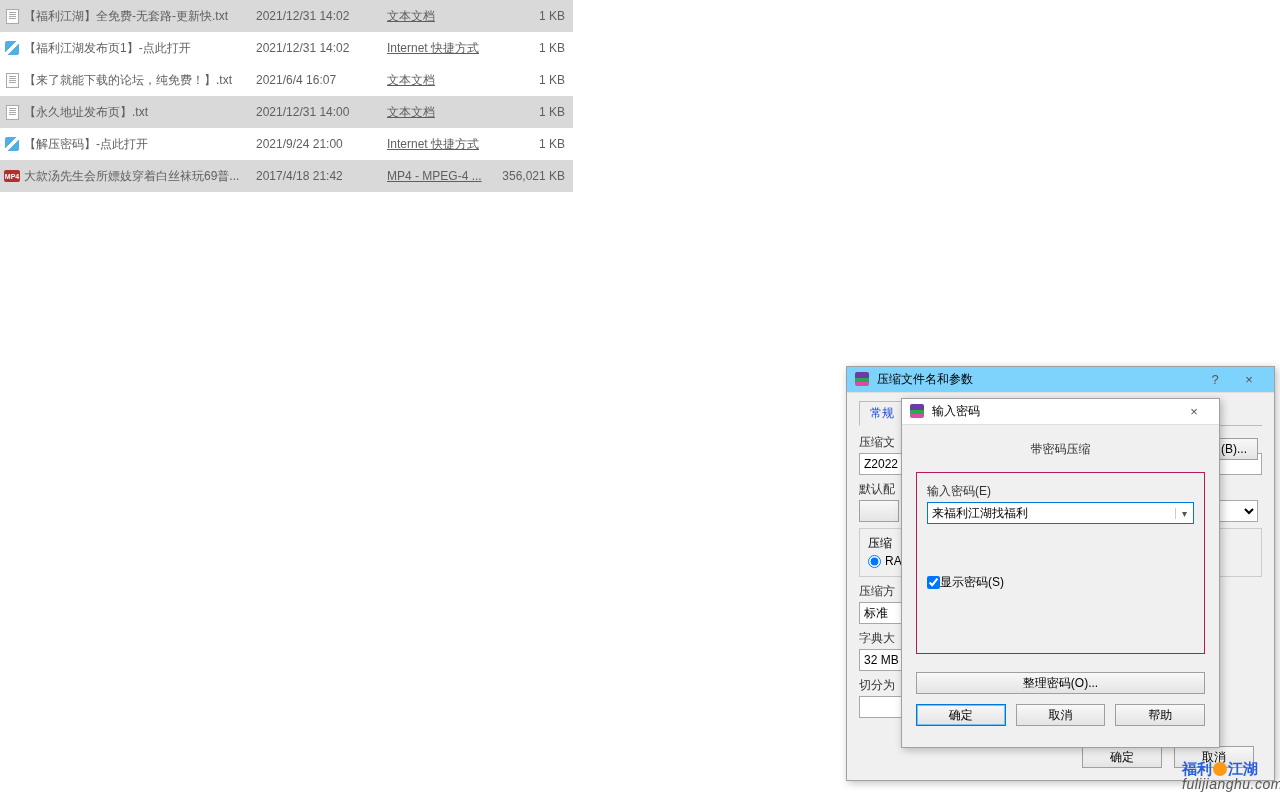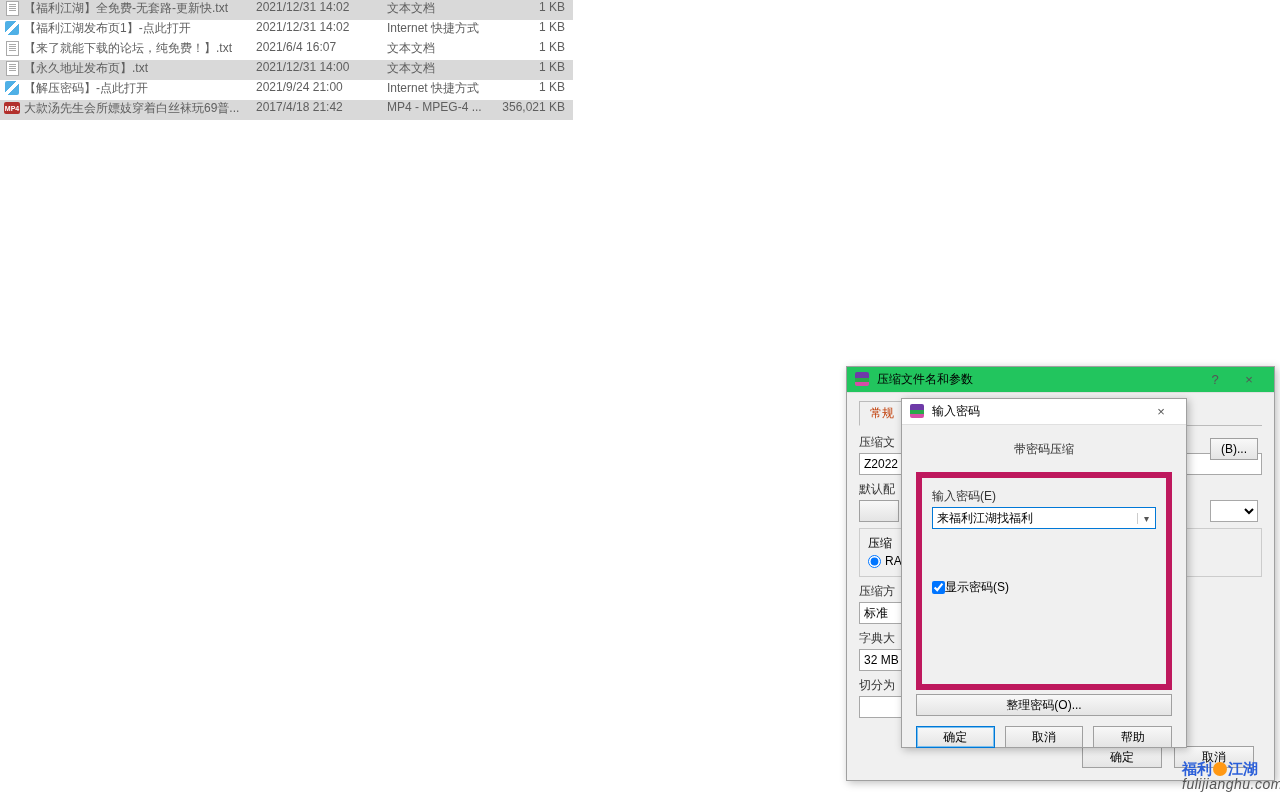--- a/index.html
+++ b/index.html
@@ -1,64 +1,64 @@
 <!DOCTYPE html>
 <html><head>
 <meta charset="utf-8">
 <style>
 * { box-sizing: border-box; margin: 0; padding: 0; }
 body { font-family: "Microsoft YaHei", "Segoe UI", Tahoma, sans-serif; font-size: 12px; background: #fff; position: relative; width: 1280px; height: 792px; overflow: hidden; }
 
 
 .file-list { position: absolute; top: 0; left: 0; width: 573px; }
-.file-row { display: flex; height: 20px; padding: 0 4px; color: #5f5f5f; }
+.file-row { display: flex; align-items: center; height: 32px; padding: 0 4px; color: #5f5f5f; }
 .file-row.sel { background: #d9d9d9; }
 .file-row .icon { width: 16px; height: 16px; margin-right: 4px; display: inline-flex; align-items: center; justify-content: center; }
 .col-name { width: 232px; overflow: hidden; white-space: nowrap; text-overflow: ellipsis; }
 .col-date { width: 131px; }
-.col-type { width: 114px; overflow: hidden; white-space: nowrap; text-overflow: ellipsis; }
+.col-type { width: 114px; overflow: hidden; white-space: nowrap; text-overflow: ellipsis; text-decoration: underline; }
 .col-size { width: 64px; text-align: right; }
 
 
 .icon-txt { background: #fff; border: 1px solid #aaa; width: 13px; height: 15px; position: relative; }
 .icon-txt::before { content: ""; position: absolute; top: 2px; left: 2px; right: 2px; height: 1px; background: #aaa; box-shadow: 0 2px #aaa, 0 4px #aaa, 0 6px #aaa; }
 .icon-link { background: linear-gradient(135deg, #4fb0e6 40%, #fff 40% 60%, #4fb0e6 60%); width: 14px; height: 14px; border-radius: 2px; }
 .icon-jpg { background: #c94a4a; color: #fff; font-size: 7px; font-weight: bold; width: 16px; height: 12px; border-radius: 2px; display: flex; align-items: center; justify-content: center; }
 .icon-mp4 { background: #b2302c; color: #fff; font-size: 7px; width: 16px; height: 12px; border-radius: 2px; display: flex; align-items: center; justify-content: center; font-weight: bold; }
 
 
 .dlg { position: absolute; background: #f0f0f0; border: 1px solid #a0a0a0; box-shadow: 2px 2px 8px rgba(0,0,0,.25); }
 .dlg-main { left: 846px; top: 366px; width: 429px; height: 415px; }
-.dlg-title { display: flex; align-items: center; height: 26px; padding: 0 8px; background: #22c55e; border-bottom: 1px solid #e0e0e0; }
+.dlg-title { display: flex; align-items: center; height: 26px; padding: 0 8px; background: #7dd3fc; border-bottom: 1px solid #e0e0e0; }
 .dlg-title .ticon { width: 16px; height: 16px; margin-right: 6px; }
 .dlg-title .spacer { flex: 1; }
 .dlg-title .sys { width: 34px; text-align: center; font-size: 13px; color: #555; cursor: default; }
 .rar-ico { display: inline-block; width: 14px; height: 14px; background: linear-gradient(#6e3aa8 0 40%, #2aa84a 40% 70%, #d64ea7 70%); border-radius: 2px; }
 
 .dlg-body { padding: 8px 12px; }
 .tabs { display: flex; border-bottom: 1px solid #bbb; margin-bottom: 8px; }
-.tab { padding: 3px 10px; border: 1px solid transparent; border-bottom: none; color: #c2410c; }
+.tab { padding: 3px 10px; border: 1px solid transparent; border-bottom: none; color: #1d4ed8; }
 .tab.active { background: #f0f0f0; border-color: #bbb; border-bottom: 1px solid #f0f0f0; margin-bottom: -1px; }
 
 .lbl { display: block; margin: 6px 0 2px; color: #333; }
 .row { display: flex; align-items: center; gap: 6px; margin-bottom: 4px; }
 .combo, .txt { border: 1px solid #a8a8a8; background: #fff; height: 22px; padding: 0 4px; font-size: 12px; font-family: inherit; flex: 1; }
 .combo-short { width: 90px; flex: none; }
 .btn { border: 1px solid #a0a0a0; background: linear-gradient(#f8f8f8,#e4e4e4); height: 22px; padding: 0 10px; font-size: 12px; font-family: inherit; cursor: default; }
 .btn-wide { width: 80px; }
 .fieldset { border: 1px solid #ccc; padding: 6px 8px; margin: 6px 0; }
 .radio-row { margin: 2px 0; display: flex; align-items: center; gap: 4px; }
 .dlg-buttons { display: flex; justify-content: flex-end; gap: 12px; position: absolute; bottom: 12px; right: 20px; }
 
 
-.dlg-pw { left: 901px; top: 398px; width: 286px; height: 350px; background: #f0f0f0; }
+.dlg-pw { left: 901px; top: 398px; width: 319px; height: 350px; background: #f0f0f0; }
 .dlg-pw .dlg-title { background: #fff; }
 .pw-body { padding: 10px 14px; }
 .pw-header { text-align: center; margin: 6px 0 14px; color: #333; }
-.pw-field { border: 6px solid #be185d; padding: 10px 10px 86px; margin-bottom: 0; position: relative; }
+.pw-field { border: 1px solid #be185d; padding: 10px 10px 60px; margin-bottom: 14px; position: relative; }
 .pw-input-wrap { border: 1px solid #0078d7; display: flex; align-items: center; height: 22px; background: #fff; }
 .pw-input { border: none; flex: 1; padding: 0 4px; font-size: 12px; font-family: Liberation Sans, sans-serif; outline: none; }
 .pw-drop { width: 18px; text-align: center; border-left: 1px solid #ccc; color: #555; font-size: 10px; }
 .chk-row { margin: 4px 0 2px; display: flex; align-items: center; gap: 0; }
 .pw-manage { width: 100%; margin: 4px 0 10px; }
 .pw-buttons { display: flex; justify-content: space-between; gap: 10px; }
 .pw-buttons .btn { flex: 1; }
 .pw-buttons .btn.focus { border: 1px solid #0078d7; box-shadow: inset 0 0 0 1px #7cc0ee; }
 
 .watermark { position: absolute; right: 0; bottom: 0; width: 95px; height: 40px; display: flex; align-items: flex-end; justify-content: center; }

